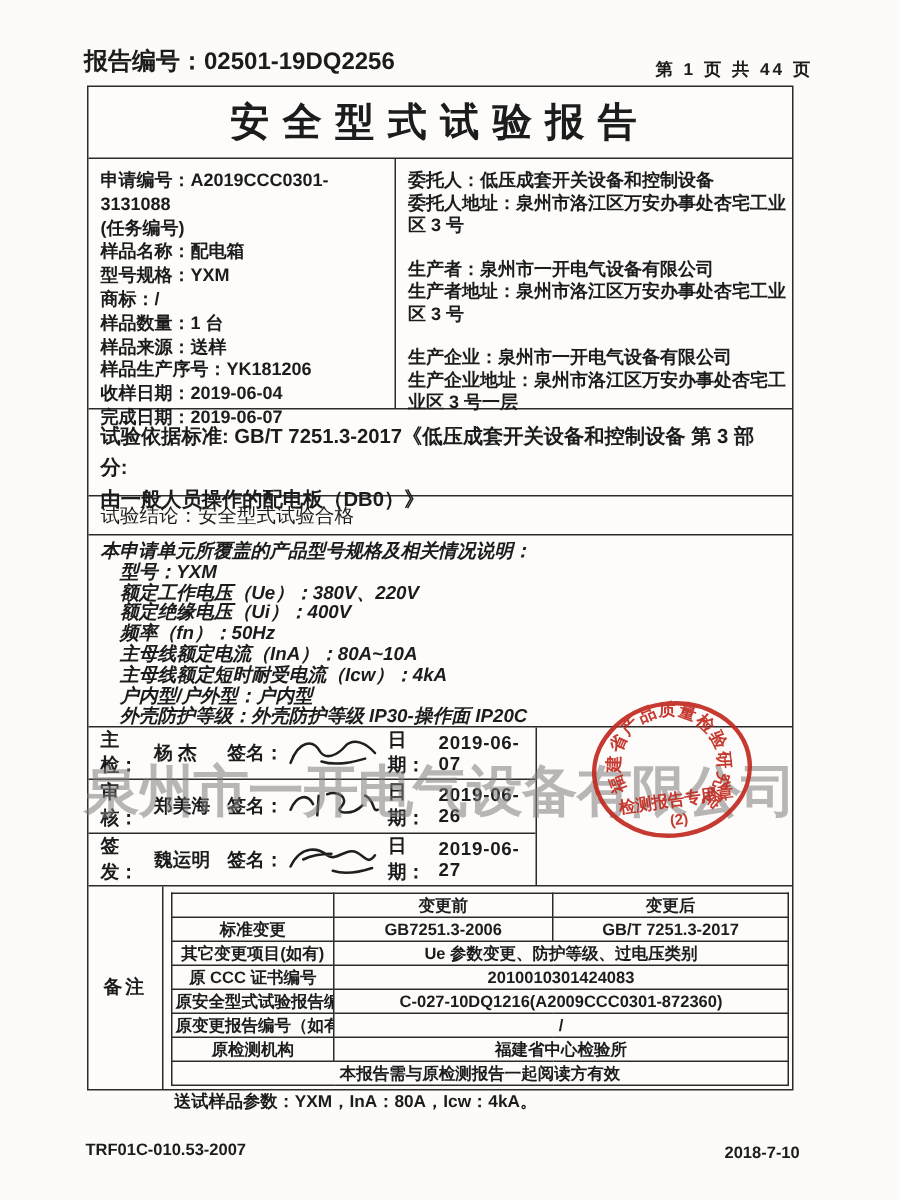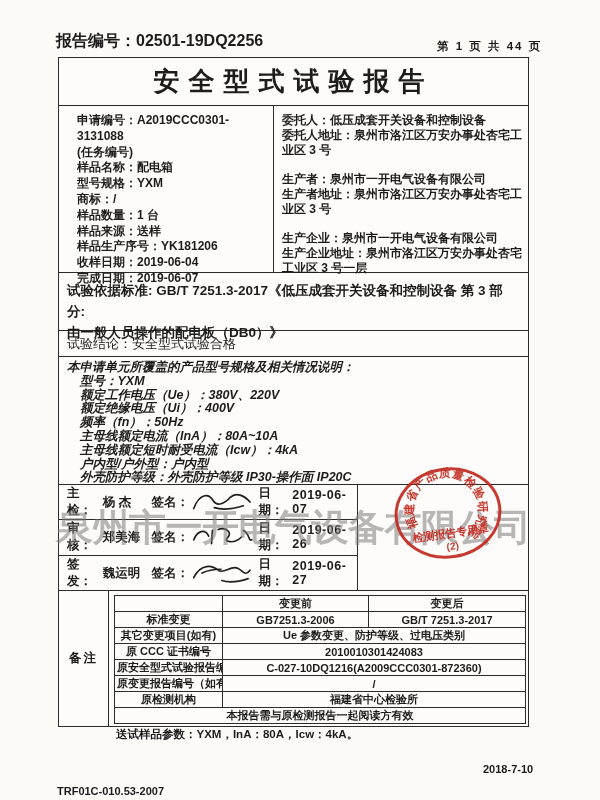--- a/index.html
+++ b/index.html
@@ -13,21 +13,21 @@
   .report-no { position:absolute; top:31px; left:56px; font-size:16px; font-weight:bold; }
   .page-info { position:absolute; top:39px; left:437px; font-size:11.5px; font-weight:bold; letter-spacing:2px; }
 
   .outer { position:absolute; left:58px; top:57px; width:471px; height:670px; border:1.6px solid #2b2b2b; background:rgba(255,255,255,0.35); }
 
   .title-row { position:absolute; left:0; top:0; width:100%; height:48px; border-bottom:1.6px solid #2b2b2b;
     display:flex; align-items:center; justify-content:center; }
   .title-row h1 { font-size:26px; font-weight:bold; letter-spacing:9px; }
 
   .info-row { position:absolute; left:0; top:48px; width:100%; height:167px; border-bottom:1.6px solid #2b2b2b; display:flex; }
-  .info-left { width:205px; border-right:1.6px solid #2b2b2b; padding:7px 6px 0 8px; font-size:12px; line-height:15.8px; font-weight:600;margin-left:10px; }
+  .info-left { width:205px; border-right:1.6px solid #2b2b2b; padding:7px 6px 0 8px; font-size:12px; line-height:15.8px; font-weight:600; }
   .info-right { flex:1; padding:7px 4px 0 8px; font-size:12px; line-height:15px; font-weight:600; }
   .info-right p { margin:0; }
   .info-right p.gap { margin-bottom:14px; }
 
   .standards-row { position:absolute; left:0; top:215px; width:100%; height:58px; border-bottom:1.6px solid #2b2b2b;
     padding:7px 8px 0 8px; font-size:13.5px; line-height:21px; font-weight:bold; }
   .conclusion-row { position:absolute; left:0; top:273px; width:100%; height:26px; border-bottom:1.6px solid #2b2b2b;
     padding-left:8px; font-size:13px; font-weight:normal; display:flex; align-items:center; }
   .spec-row { position:absolute; left:0; top:299px; width:100%; height:128px; border-bottom:1.6px solid #2b2b2b;
     padding:4px 8px 0 8px; font-size:12.5px; line-height:13.8px; font-weight:600;font-style:italic; }
@@ -47,21 +47,21 @@
   .sig-date { letter-spacing:0.5px; }
 
   .notes-section { position:absolute; left:0; top:533px; width:100%; height:135.4px; display:flex; }
   .notes-label { width:50px; border-right:1.6px solid #2b2b2b; display:flex; align-items:center; justify-content:center;
     font-size:12.5px; font-weight:bold; letter-spacing:2px; }
   .notes-content { flex:1; padding:4px 0 0 5px; }
   table.changes { border-collapse:collapse; width:411px; font-size:11px; font-weight:600; table-layout:fixed; }
   table.changes td { border:1.3px solid #2b2b2b; height:14.2px; text-align:center; padding:0 2px; overflow:hidden; white-space:nowrap; }
   .sample-params { margin:3px 0 0 2px; font-size:11.5px; font-weight:bold; }
 
-  .footer-left  { position:absolute; top:785px; left:57px;  font-size:11px; font-weight:bold; }
+  .footer-left  { position:absolute; top:761px; left:57px;  font-size:11px; font-weight:bold; }
   .footer-right { position:absolute; top:763px; left:483px; font-size:11px; font-weight:bold; }
 
   .watermark { position:absolute; left:56px; top:503px; z-index:4; font-size:37px; font-weight:bold;
     white-space:nowrap; color:#7e7e7e; opacity:0.55; letter-spacing:-0.5px; }
 
   .stamp { position:absolute; left:331px; top:405px; z-index:6; transform:rotate(-8deg); opacity:0.92; }
   .scrib { stroke:#1f1f1f; stroke-width:1.8; fill:none; stroke-linecap:round; }
 </style>
 </head>
 <body>

